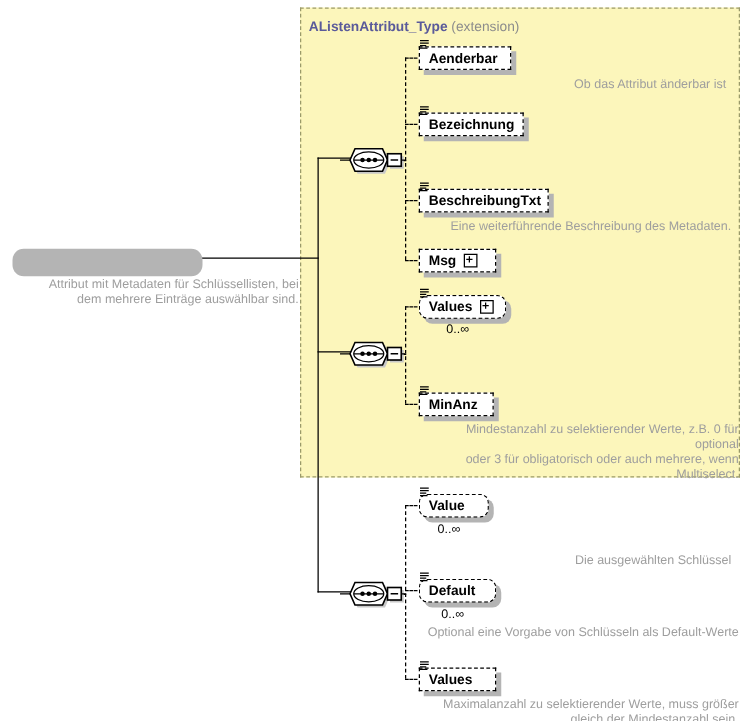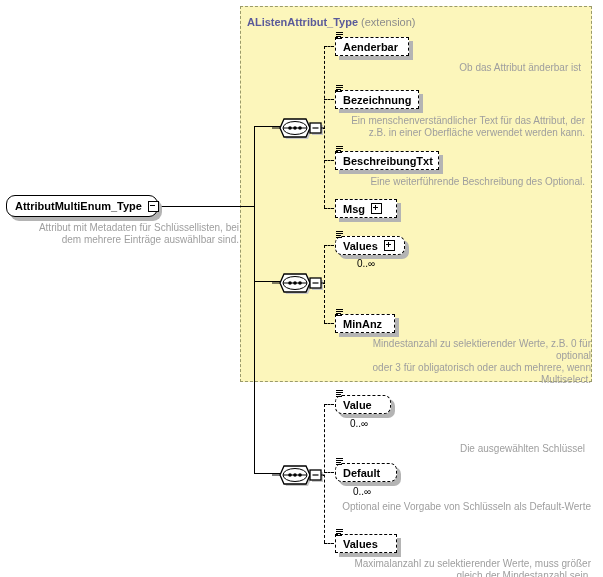--- a/index.html
+++ b/index.html
@@ -126,24 +126,20 @@
 <div class="canvas">
 
   <div class="ext-box" style="left:240px;top:6px;width:352px;height:376px;"></div>
 
   <div class="ext-title" style="left:247px;top:16px;">
     <span>AListenAttribut_Type</span>
     <span class="ext-sub">(extension)</span>
   </div>
 
   <div class="type-shadow" style="left:10px;top:199px;width:152px;height:22px;"></div>
-  <div class="type-box" style="left:6px;top:195px;width:152px;">
-    <span>AttributMultiEnum_Type</span>
-    <span class="pm"></span>
-  </div>
   <div class="doc" style="left:17px;top:222px;width:222px;">Attribut mit Metadaten für Schlüssellisten, bei dem mehrere Einträge auswählbar sind.</div>
 
   <div class="ln h" style="left:159px;top:206px;width:96px;"></div>
 
   <div class="ln v" style="left:254px;top:126px;height:348px;"></div>
 
   <div class="ln h" style="left:254px;top:126px;width:28px;"></div>
 
   <div class="ln h" style="left:254px;top:281px;width:28px;"></div>
 
@@ -188,34 +184,32 @@
   <div class="el-shadow" style="left:339px;top:94px;width:84px;height:19px;"></div>
   <div class="el" style="left:335px;top:90px;width:84px;">
     <span class="elicon">
         <i></i>
         <i></i>
         <i></i>
         <i></i>
       </span>
     <span>Bezeichnung</span>
   </div>
-  <div class="doc" style="left:341px;top:115px;width:244px;">Ein menschenverständlicher Text für das Attribut, der
-z.B. in einer Oberfläche verwendet werden kann.</div>
 
   <div class="el-shadow" style="left:339px;top:155px;width:104px;height:19px;"></div>
   <div class="el" style="left:335px;top:151px;width:104px;text-align:center;">
     <span class="elicon">
         <i></i>
         <i></i>
         <i></i>
         <i></i>
       </span>
     <span>BeschreibungTxt</span>
   </div>
-  <div class="doc" style="left:341px;top:176px;width:244px;">Eine weiterführende Beschreibung des Optional.</div>
+  <div class="doc" style="left:341px;top:176px;width:244px;">Eine weiterführende Beschreibung des Metadaten.</div>
 
   <div class="el-shadow" style="left:339px;top:203px;width:62px;height:19px;"></div>
   <div class="el" style="left:335px;top:199px;width:62px;">
     <span>Msg</span>
     <span class="pm plus"></span>
   </div>
 
   <div class="seq" style="left:272px;top:270px;">
     <svg width="52" height="26" viewBox="0 0 52 26">
       <polygon points="8,13 12,4 34,4 38,13 34,22 12,22 8,13" fill="#c8c8c8" transform="translate(2,2)"></polygon>

